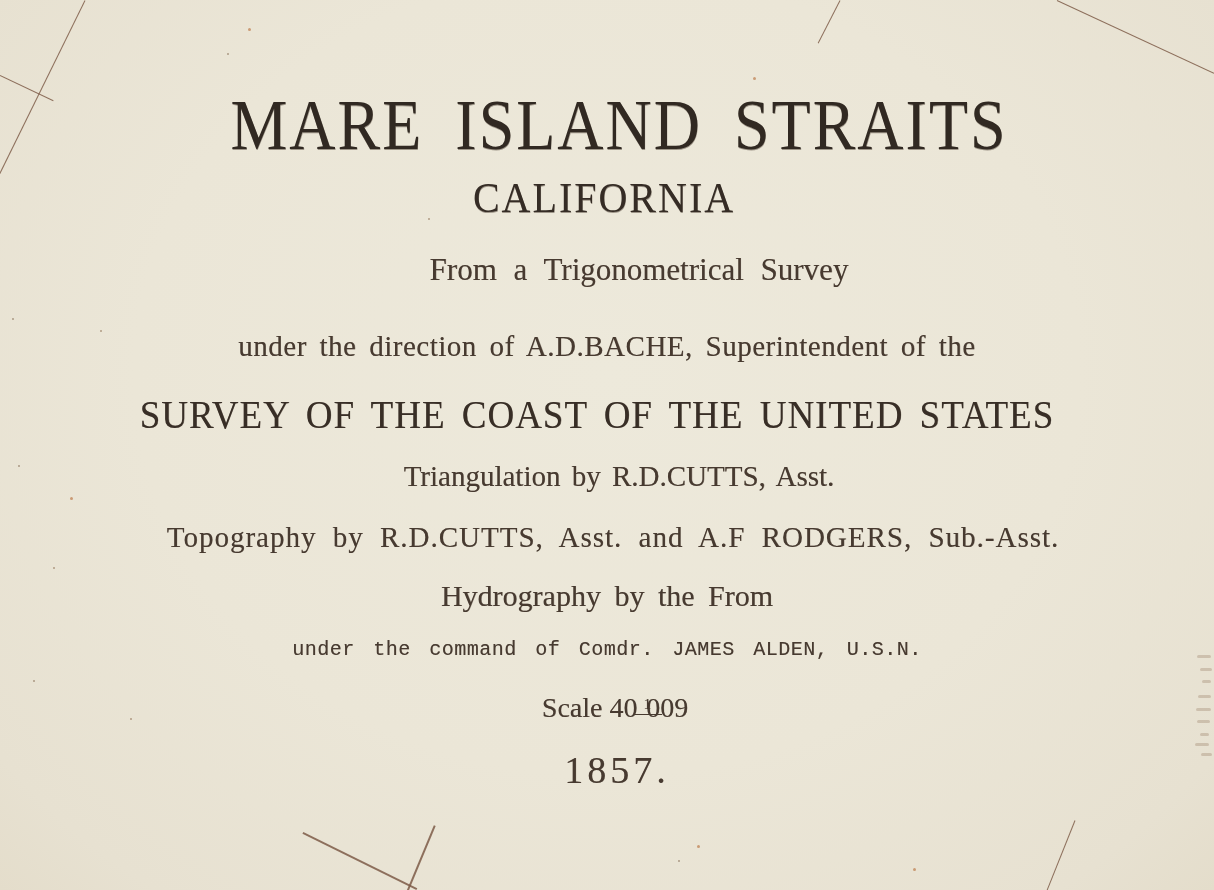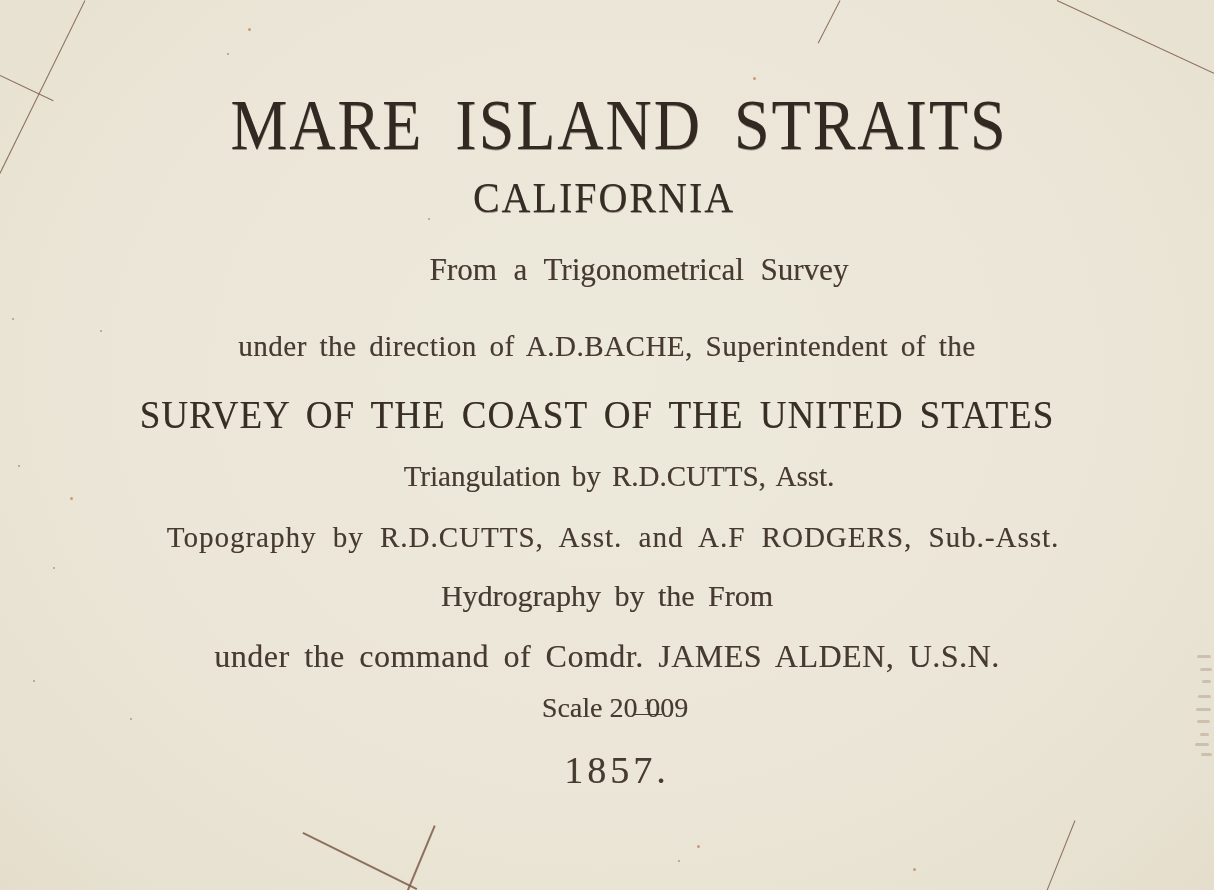--- a/index.html
+++ b/index.html
@@ -26,21 +26,21 @@
   .l-title .stretch{transform:scaleY(1.12);}
   .l-california   {top:174px; font-size:40px; letter-spacing:2px;  color:#352c25; margin-left:-3px;}
   .l-california .stretch{transform:scaleY(1.05);}
   .l-from         {top:252px; font-size:31px; word-spacing:9px;margin-left:32px;}
   .l-direction    {top:330px; font-size:29px; letter-spacing:0.5px; word-spacing:5px;text-align:center;}
   .l-survey       {top:392px; font-size:37px; letter-spacing:1px;  word-spacing:6px; color:#382e26; margin-left:-10px;}
   .l-survey .stretch{transform:scaleY(1.06);}
   .l-triangulation{top:460px; font-size:29px; word-spacing:4px;padding-left:12px;}
   .l-topography   {top:521px; font-size:29px; letter-spacing:1px;  word-spacing:8px; margin-left:6px;}
   .l-hydrography  {top:579px; font-size:30px; word-spacing:6px;}
-  .l-command      {top:638px; font-size:32px; letter-spacing:0.5px; word-spacing:6px;}
+  .l-command      {top:638px; font-size:20px; letter-spacing:0.5px; word-spacing:6px;font-family:Liberation Mono, monospace;}
   .l-scale        {top:692px; font-size:28px; margin-left:8px;}
   .l-year         {top:748px; font-size:38px; letter-spacing:4px; margin-left:10px;}
 
   
   .sup-frac{
     display:inline-block;
     font-size:0.55em;
     vertical-align:0.5em;
     border-bottom:1.8px solid #473a30;
     padding:0 11px 1px 9px;
@@ -104,21 +104,21 @@
   </div>
 
   <div class="line l-triangulation">Triangulation by R.D.CUTTS, Asst.</div>
 
   <div class="line l-topography">Topography by R.D.CUTTS, Asst. and A.F RODGERS, Sub.-Asst.</div>
 
   <div class="line l-hydrography">Hydrography by the From</div>
 
   <div class="line l-command">under the command of Comdr. JAMES ALDEN, U.S.N.</div>
 
-  <div class="line l-scale"><span>Scale 20</span><span class="sup-frac">1</span><span>009</span></div>
+  <div class="line l-scale"><span>Scale 40</span><span class="sup-frac">1</span><span>009</span></div>
 
   <div class="line l-year">1857.</div>
 
   <div>
     <div class="edge-mark" style="left:1197px;top:655px;width:14px;"></div>
     <div class="edge-mark" style="left:1200px;top:668px;width:12px;"></div>
     <div class="edge-mark" style="left:1202px;top:680px;width:9px;"></div>
     <div class="edge-mark" style="left:1198px;top:695px;width:13px;"></div>
     <div class="edge-mark" style="left:1196px;top:708px;width:15px;"></div>
     <div class="edge-mark" style="left:1197px;top:720px;width:13px;"></div>

